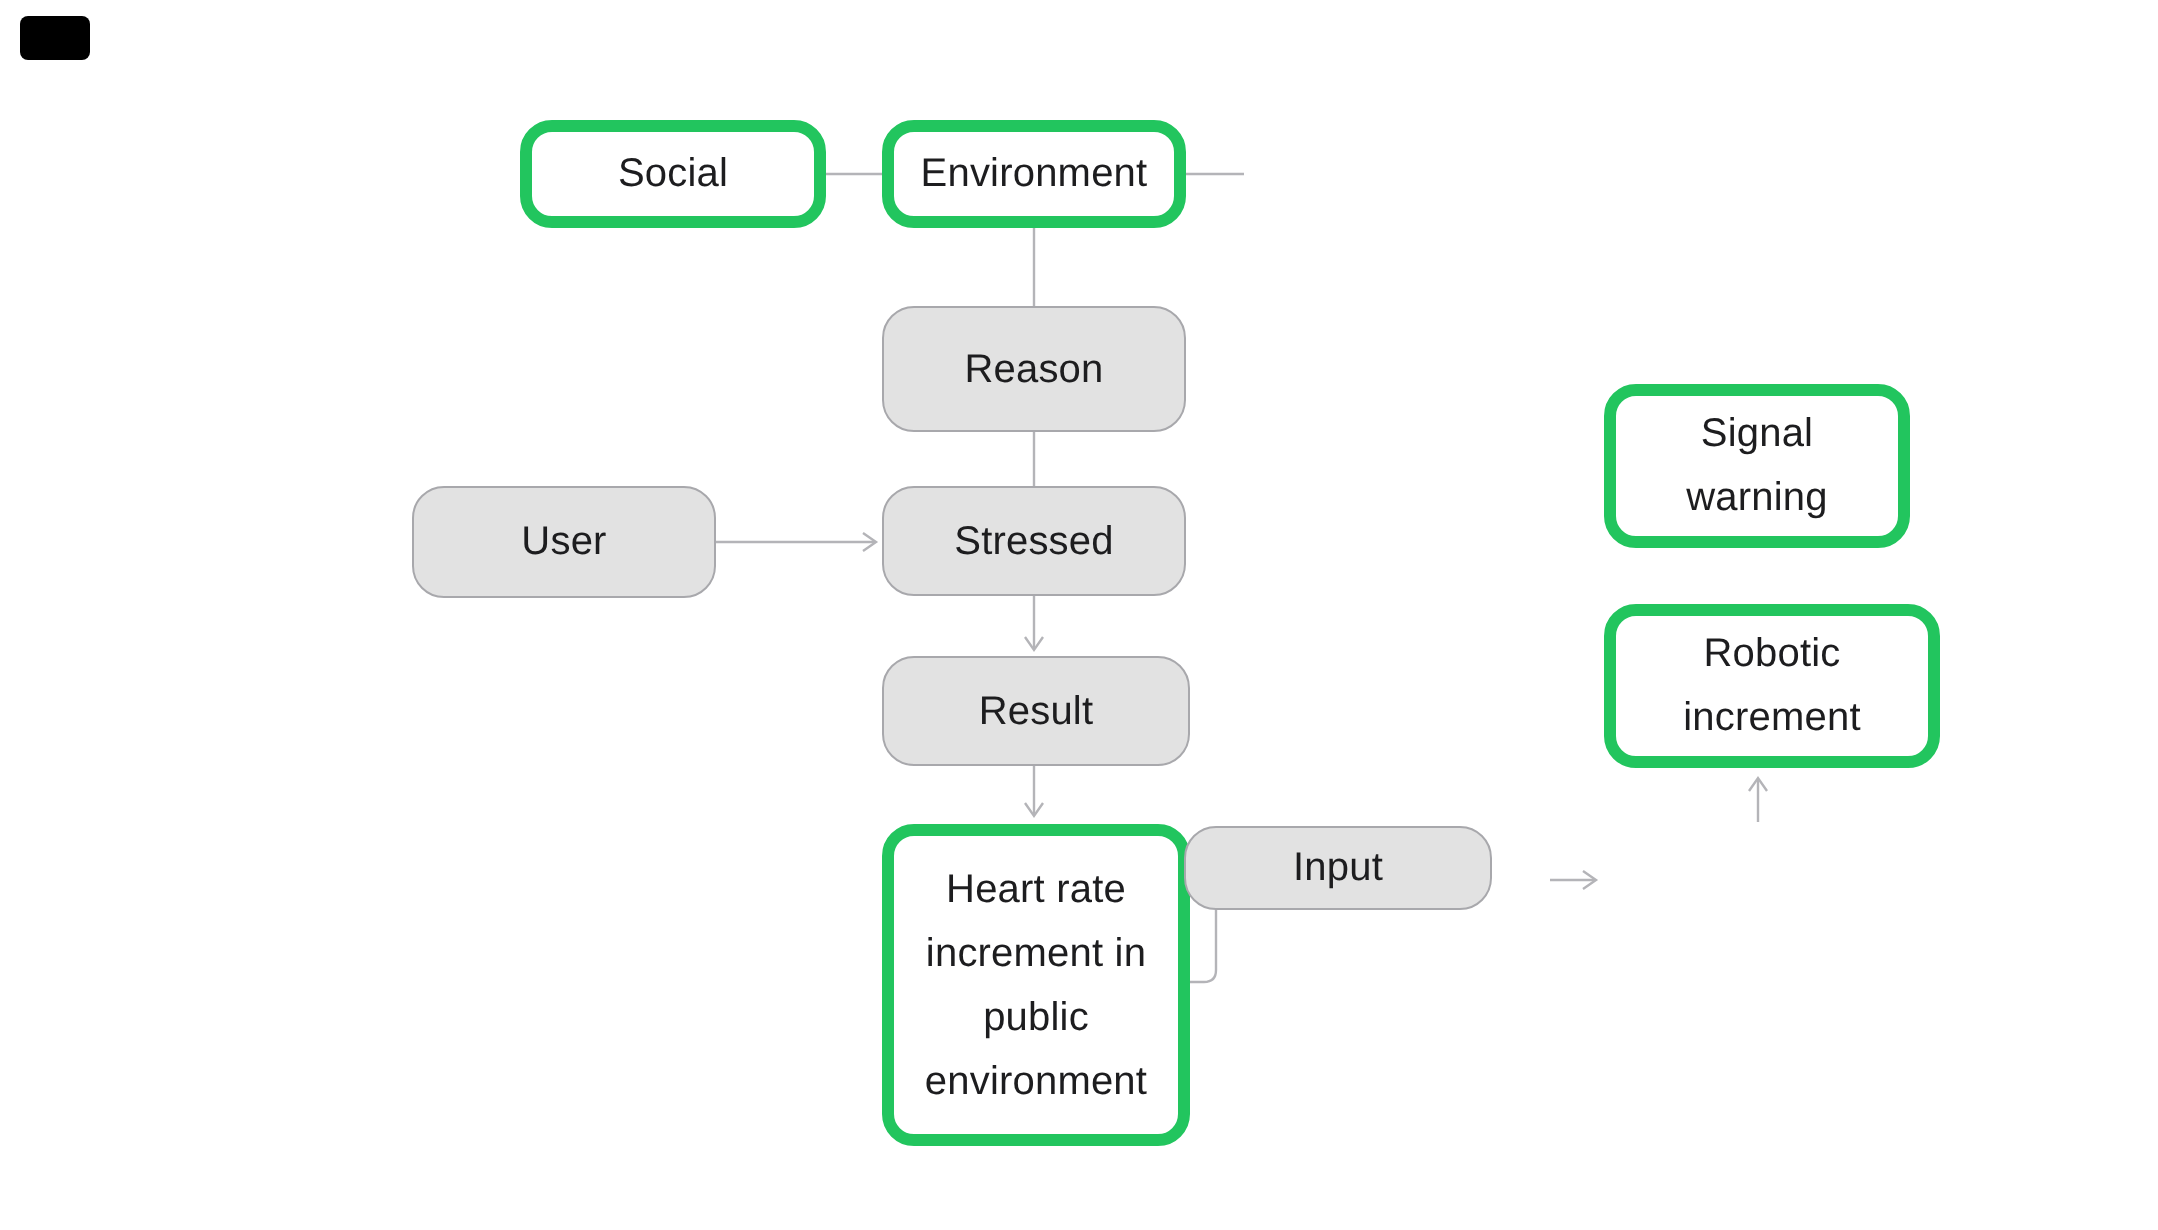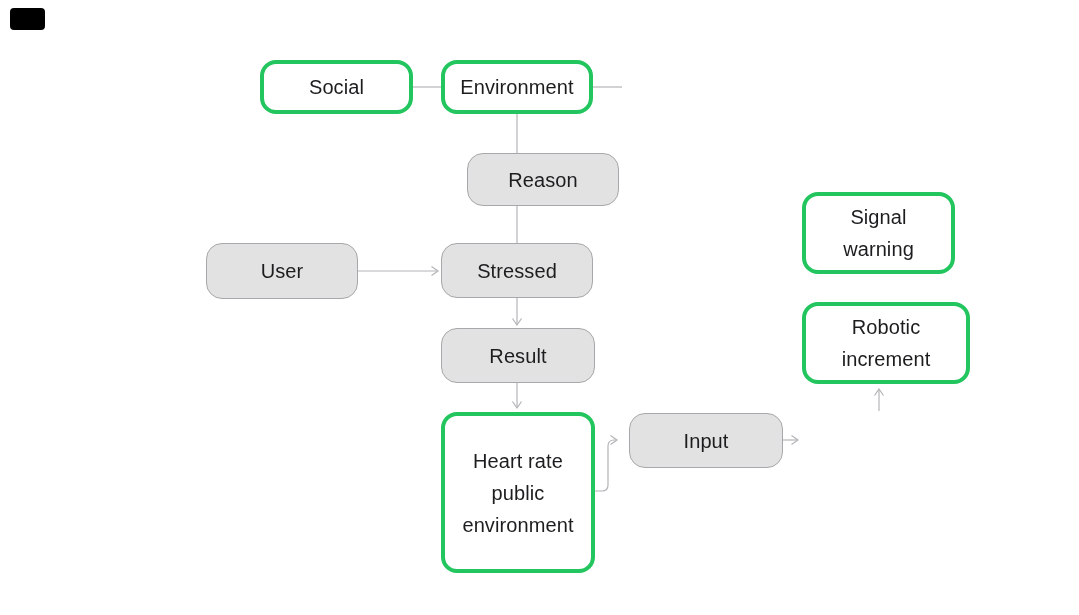--- a/index.html
+++ b/index.html
@@ -19,21 +19,21 @@
     align-items:center;
     justify-content:center;
     text-align:center;
     font-size:20px;
     color:#1d1d1f;
     line-height:32px;
     letter-spacing:0.1px;
   }
   .node.white{
     background:#ffffff;
-    border:4px solid #22c55e;
+    border:6px solid #22c55e;
   }
   .node.gray{
     background:#e2e2e2;
     border:1px solid #a8a8ac;
   }
   .node .line{display:block;}
   #wires{
     position:absolute;
     left:0;top:0;
     width:1079px;height:615px;
@@ -80,43 +80,44 @@
 
   <div class="node white" style="left:260px;top:60px;width:153px;height:54px">
     <span class="line">Social</span>
   </div>
 
   <div class="node white" style="left:441px;top:60px;width:152px;height:54px">
     <span class="line">Environment</span>
   </div>
 
 
-  <div class="node gray" style="left:467px;top:153px;width:152px;height:53px">
+  <div class="node gray" style="left:441px;top:153px;width:152px;height:63px">
     <span class="line">Reason</span>
   </div>
 
   <div class="node gray" style="left:206px;top:243px;width:152px;height:56px">
     <span class="line">User</span>
   </div>
 
   <div class="node gray" style="left:441px;top:243px;width:152px;height:55px">
     <span class="line">Stressed</span>
   </div>
 
   <div class="node gray" style="left:441px;top:328px;width:154px;height:55px">
     <span class="line">Result</span>
   </div>
 
   <div class="node white" style="left:441px;top:412px;width:154px;height:161px">
     <span class="line">Heart rate</span>
+    <span class="line">increment in</span>
     <span class="line">public</span>
     <span class="line">environment</span>
   </div>
 
-  <div class="node gray" style="left:629px;top:413px;width:154px;height:55px">
+  <div class="node gray" style="left:592px;top:413px;width:154px;height:42px">
     <span class="line">Input</span>
   </div>
 
 
   <div class="node white" style="left:802px;top:302px;width:168px;height:82px">
     <span class="line">Robotic</span>
     <span class="line">increment</span>
   </div>
 
   <div class="node white" style="left:802px;top:192px;width:153px;height:82px">

